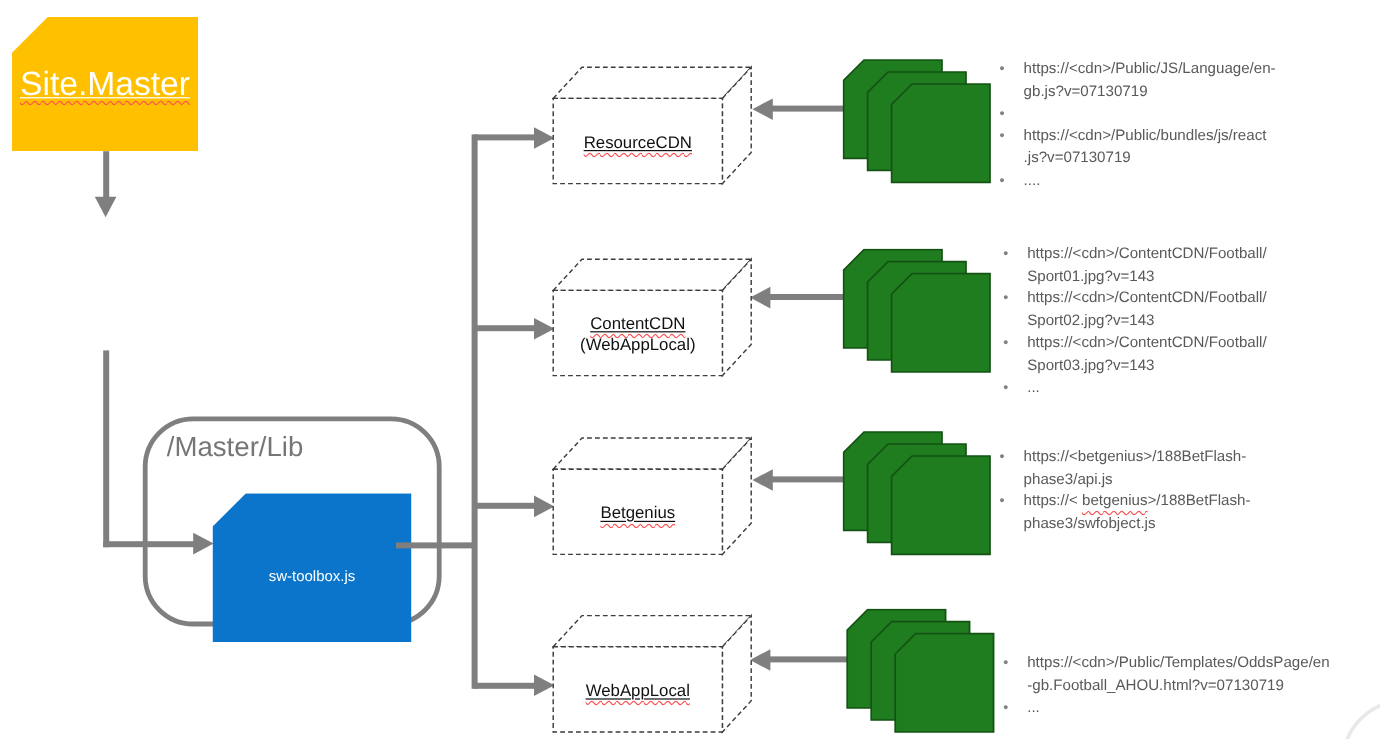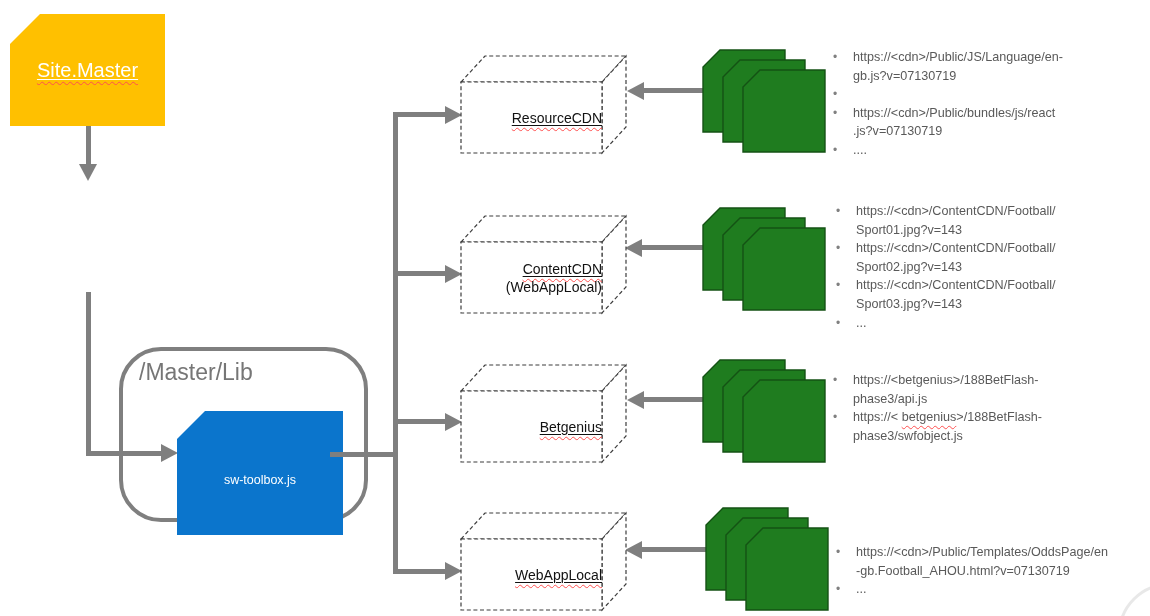--- a/index.html
+++ b/index.html
@@ -5,42 +5,42 @@
   html,body { margin:0; padding:0; background:#ffffff; }
   .stage {
     position:relative; width:1150px; height:616px; overflow:hidden;
     font-family:"Liberation Sans", sans-serif; background:#ffffff;
   }
   
   .card { position:absolute; display:flex; align-items:center; justify-content:center;
           color:#ffffff; text-align:center; }
   .card.yellow { background:var(--c-yellow); clip-path:polygon(30px 0,100% 0,100% 100%,0 100%,0 30px); }
   .card.blue   { background:var(--c-blue);   clip-path:polygon(28px 0,100% 0,100% 100%,0 100%,0 28px); }
-  .title-lg { font-size:20px; }
+  .title-lg { font-size:28px; }
   .title-sm { font-size:12.5px; }
   
   .spell { text-decoration:underline wavy #ff5050; text-decoration-thickness:1px; text-underline-offset:4px; }
   .ul    { text-decoration:underline solid; text-decoration-thickness:1px; text-underline-offset:2px; }
   
   .hline { position:absolute; height:5px; background:var(--c-gray_connector); }
   .vline { position:absolute; width:5px;  background:var(--c-gray_connector); }
   .ar-right { position:absolute; width:0; height:0; border-top:9px solid transparent;
               border-bottom:9px solid transparent; border-left:17px solid var(--c-gray_connector); }
   .ar-left  { position:absolute; width:0; height:0; border-top:9px solid transparent;
               border-bottom:9px solid transparent; border-right:17px solid var(--c-gray_connector); }
   .ar-down  { position:absolute; width:0; height:0; border-left:9px solid transparent;
               border-right:9px solid transparent; border-top:17px solid var(--c-gray_connector); }
   
   .lib-box { position:absolute; border:4px solid var(--c-gray_connector); border-radius:42px; }
   .lib-label { position:absolute; left:16px; top:8px; font-size:23px; color:#767676; }
   
   .cube { position:absolute; }
   .cube polygon { fill:#ffffff; stroke:#3d3d3d; stroke-width:1.2; stroke-dasharray:4 2.6; }
   .cube-label { position:absolute; width:141px; height:71px; display:flex; flex-direction:column;
-                align-items:flex-end; justify-content:center; font-size:14px; color:#111111;
+                align-items:center; justify-content:center; font-size:14px; color:#111111;
                 line-height:18px; text-align:center; }
   
   .gstack { position:absolute; }
   .gcard { fill:var(--c-green); stroke:var(--c-green_border); stroke-width:1.4; }
   
   .urls { position:absolute; list-style:none; margin:0; padding:0;
           font-size:12.6px; line-height:18.6px; color:var(--c-text_gray); }
   .urls li { display:flex; }
   .dot { flex:none; width:20px; font-size:12px; color:#808080; }
   .txt { white-space:nowrap; }

